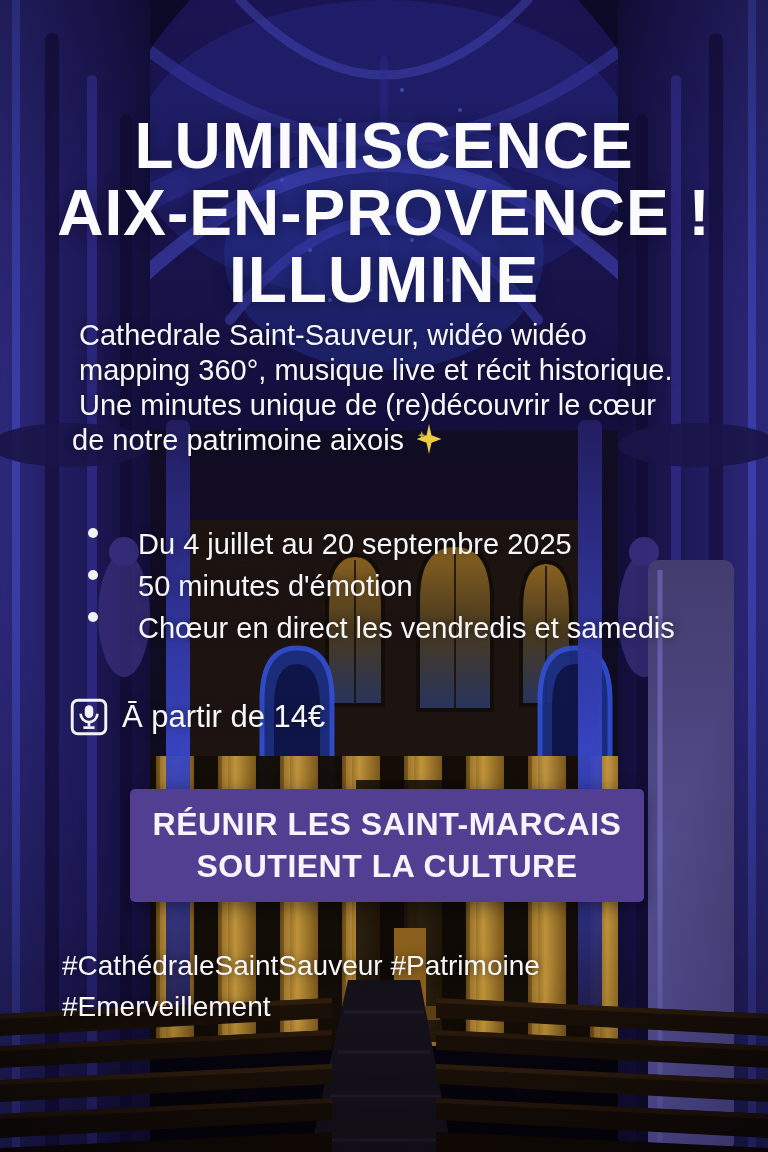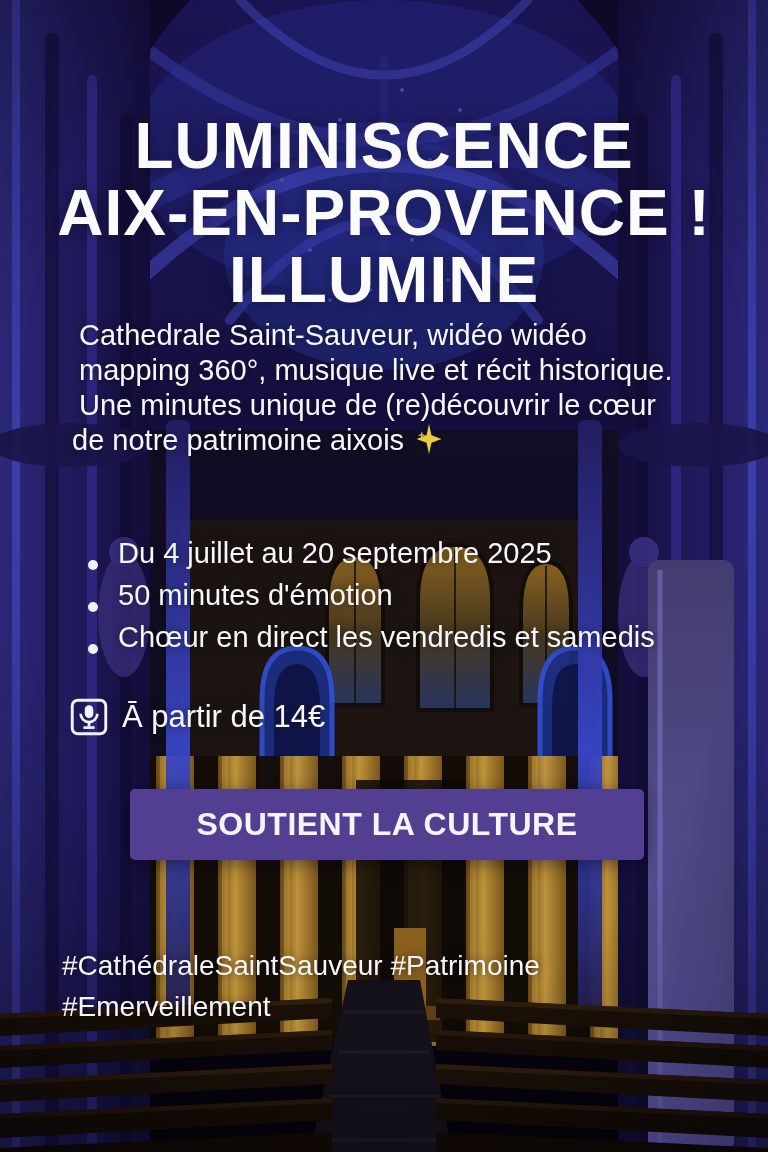--- a/index.html
+++ b/index.html
@@ -20,21 +20,21 @@
     font-size:29px;line-height:35px;font-weight:400;
     text-shadow:0 0 10px rgba(5,5,20,.5);
   }
   .desc .ind{padding-left:7px;}
   .desc-line{white-space:pre;}
   .sparkle{display:inline-block;vertical-align:-4px;margin-left:10px;}
   .details{
     position:absolute;top:528px;left:88px;list-style:none;margin:0;padding:0;
     font-size:29px;text-shadow:0 0 10px rgba(5,5,20,.5);
   }
-  .details li{display:flex;align-items:flex-end;height:42px;}
+  .details li{display:flex;align-items:flex-start;height:42px;gap:20px;}
   .dot{width:10px;height:10px;border-radius:50%;background:#f2f2f5;margin-right:20px;flex:0 0 auto;}
   .price-row{
     position:absolute;top:698px;left:70px;display:flex;align-items:center;gap:14px;
     font-size:31px;text-shadow:0 0 10px rgba(5,5,20,.5);
   }
   .banner{
     position:absolute;top:789px;left:130px;width:502px;
     border-radius:5px;text-align:center;padding:14px 6px 15px 6px;
     font-size:32px;line-height:42px;font-weight:700;letter-spacing:.5px;color:#f6f4fa;
     box-shadow:0 4px 18px rgba(5,3,15,.45);
@@ -263,20 +263,21 @@
         <rect x="2" y="2" width="30" height="30" rx="5" fill="none" stroke="#f2f2f5" stroke-width="2.6"></rect>
         <rect x="13.2" y="6.5" width="7.6" height="11.5" rx="3.8" fill="#f2f2f5"></rect>
         <path d="M9.5 14 a7.5 7.5 0 0 0 15 0" fill="none" stroke="#f2f2f5" stroke-width="2.4"></path>
         <line x1="17" y1="21.5" x2="17" y2="25.5" stroke="#f2f2f5" stroke-width="2.4"></line>
         <line x1="12" y1="26.5" x2="22" y2="26.5" stroke="#f2f2f5" stroke-width="2.4"></line>
       </svg>
       <span>Ā partir de 14€</span>
     </div>
 
     <div class="banner" style="background: rgb(83, 63, 146);">
+      <div>RÉUNIR LES SAINT-MARCAIS</div>
       <div>SOUTIENT LA CULTURE</div>
     </div>
 
     <div class="hashtags">
       <div class="hash-line">#CathédraleSaintSauveur #Patrimoine</div>
       <div class="hash-line">#Emerveillement</div>
     </div>
 
   </div>
 </div>

